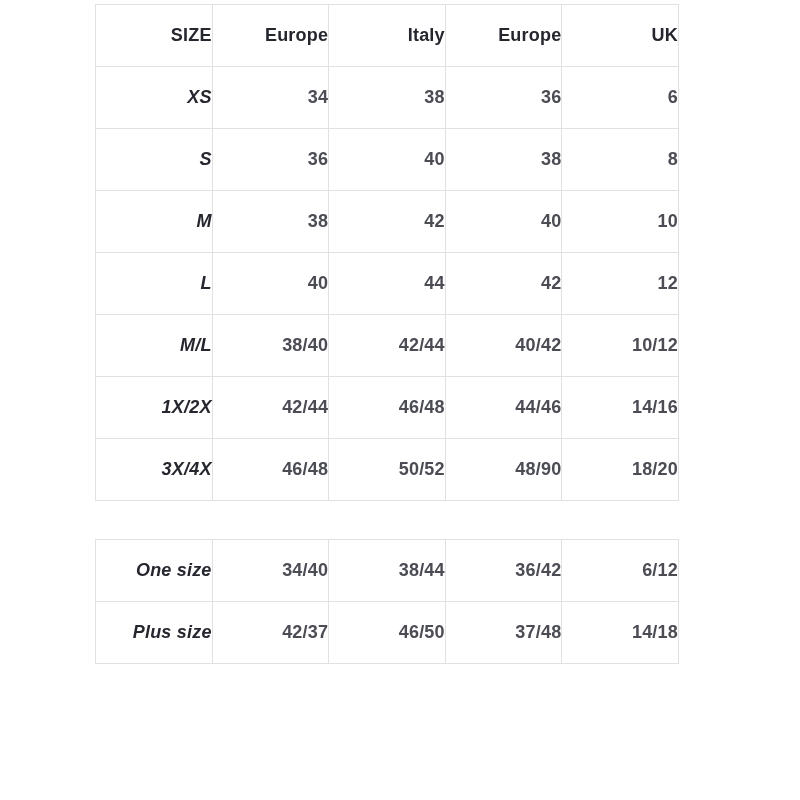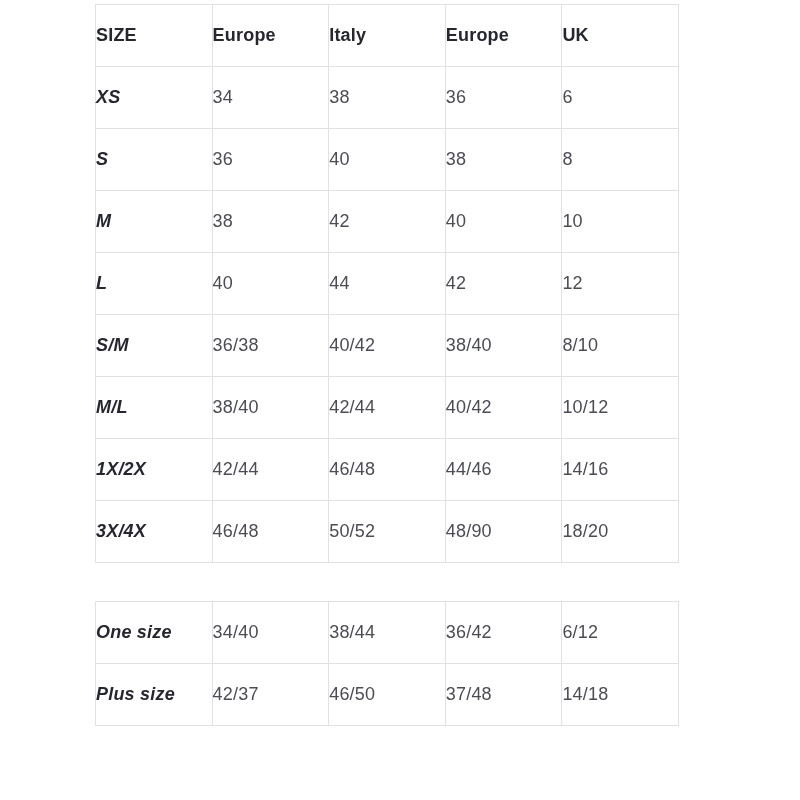--- a/index.html
+++ b/index.html
@@ -18,34 +18,34 @@
     width: 584px;
   }
   table {
     border-collapse: collapse;
     table-layout: fixed;
     width: 584px;
     background: #ffffff;
   }
   th, td {
     border: 1px solid var(--border-color, #e1e1e1);
-    text-align: left;
+    text-align: right;
     vertical-align: middle;
     height: 61px;
     padding: 0;
     font-size: 18px;
     letter-spacing: 0.2px;
   }
   th {
     color: var(--header-text, #26272e);
     font-weight: 700;
   }
   td {
     color: var(--data-text, #4b4c54);
-    font-weight: 400;
+    font-weight: 700;
   }
   td.label-cell {
     color: var(--header-text, #26272e);
     font-weight: 700;
     font-style: italic;
   }
   .table-secondary {
     margin-top: 38px;
   }
   .table-secondary th, .table-secondary td {
@@ -90,27 +90,20 @@
         <td>10</td>
       </tr>
       <tr>
         <td class="label-cell">L</td>
         <td>40</td>
         <td>44</td>
         <td>42</td>
         <td>12</td>
       </tr>
       <tr>
-        <td class="label-cell">S/M</td>
-        <td>36/38</td>
-        <td>40/42</td>
-        <td>38/40</td>
-        <td>8/10</td>
-      </tr>
-      <tr>
         <td class="label-cell">M/L</td>
         <td>38/40</td>
         <td>42/44</td>
         <td>40/42</td>
         <td>10/12</td>
       </tr>
       <tr>
         <td class="label-cell">1X/2X</td>
         <td>42/44</td>
         <td>46/48</td>

